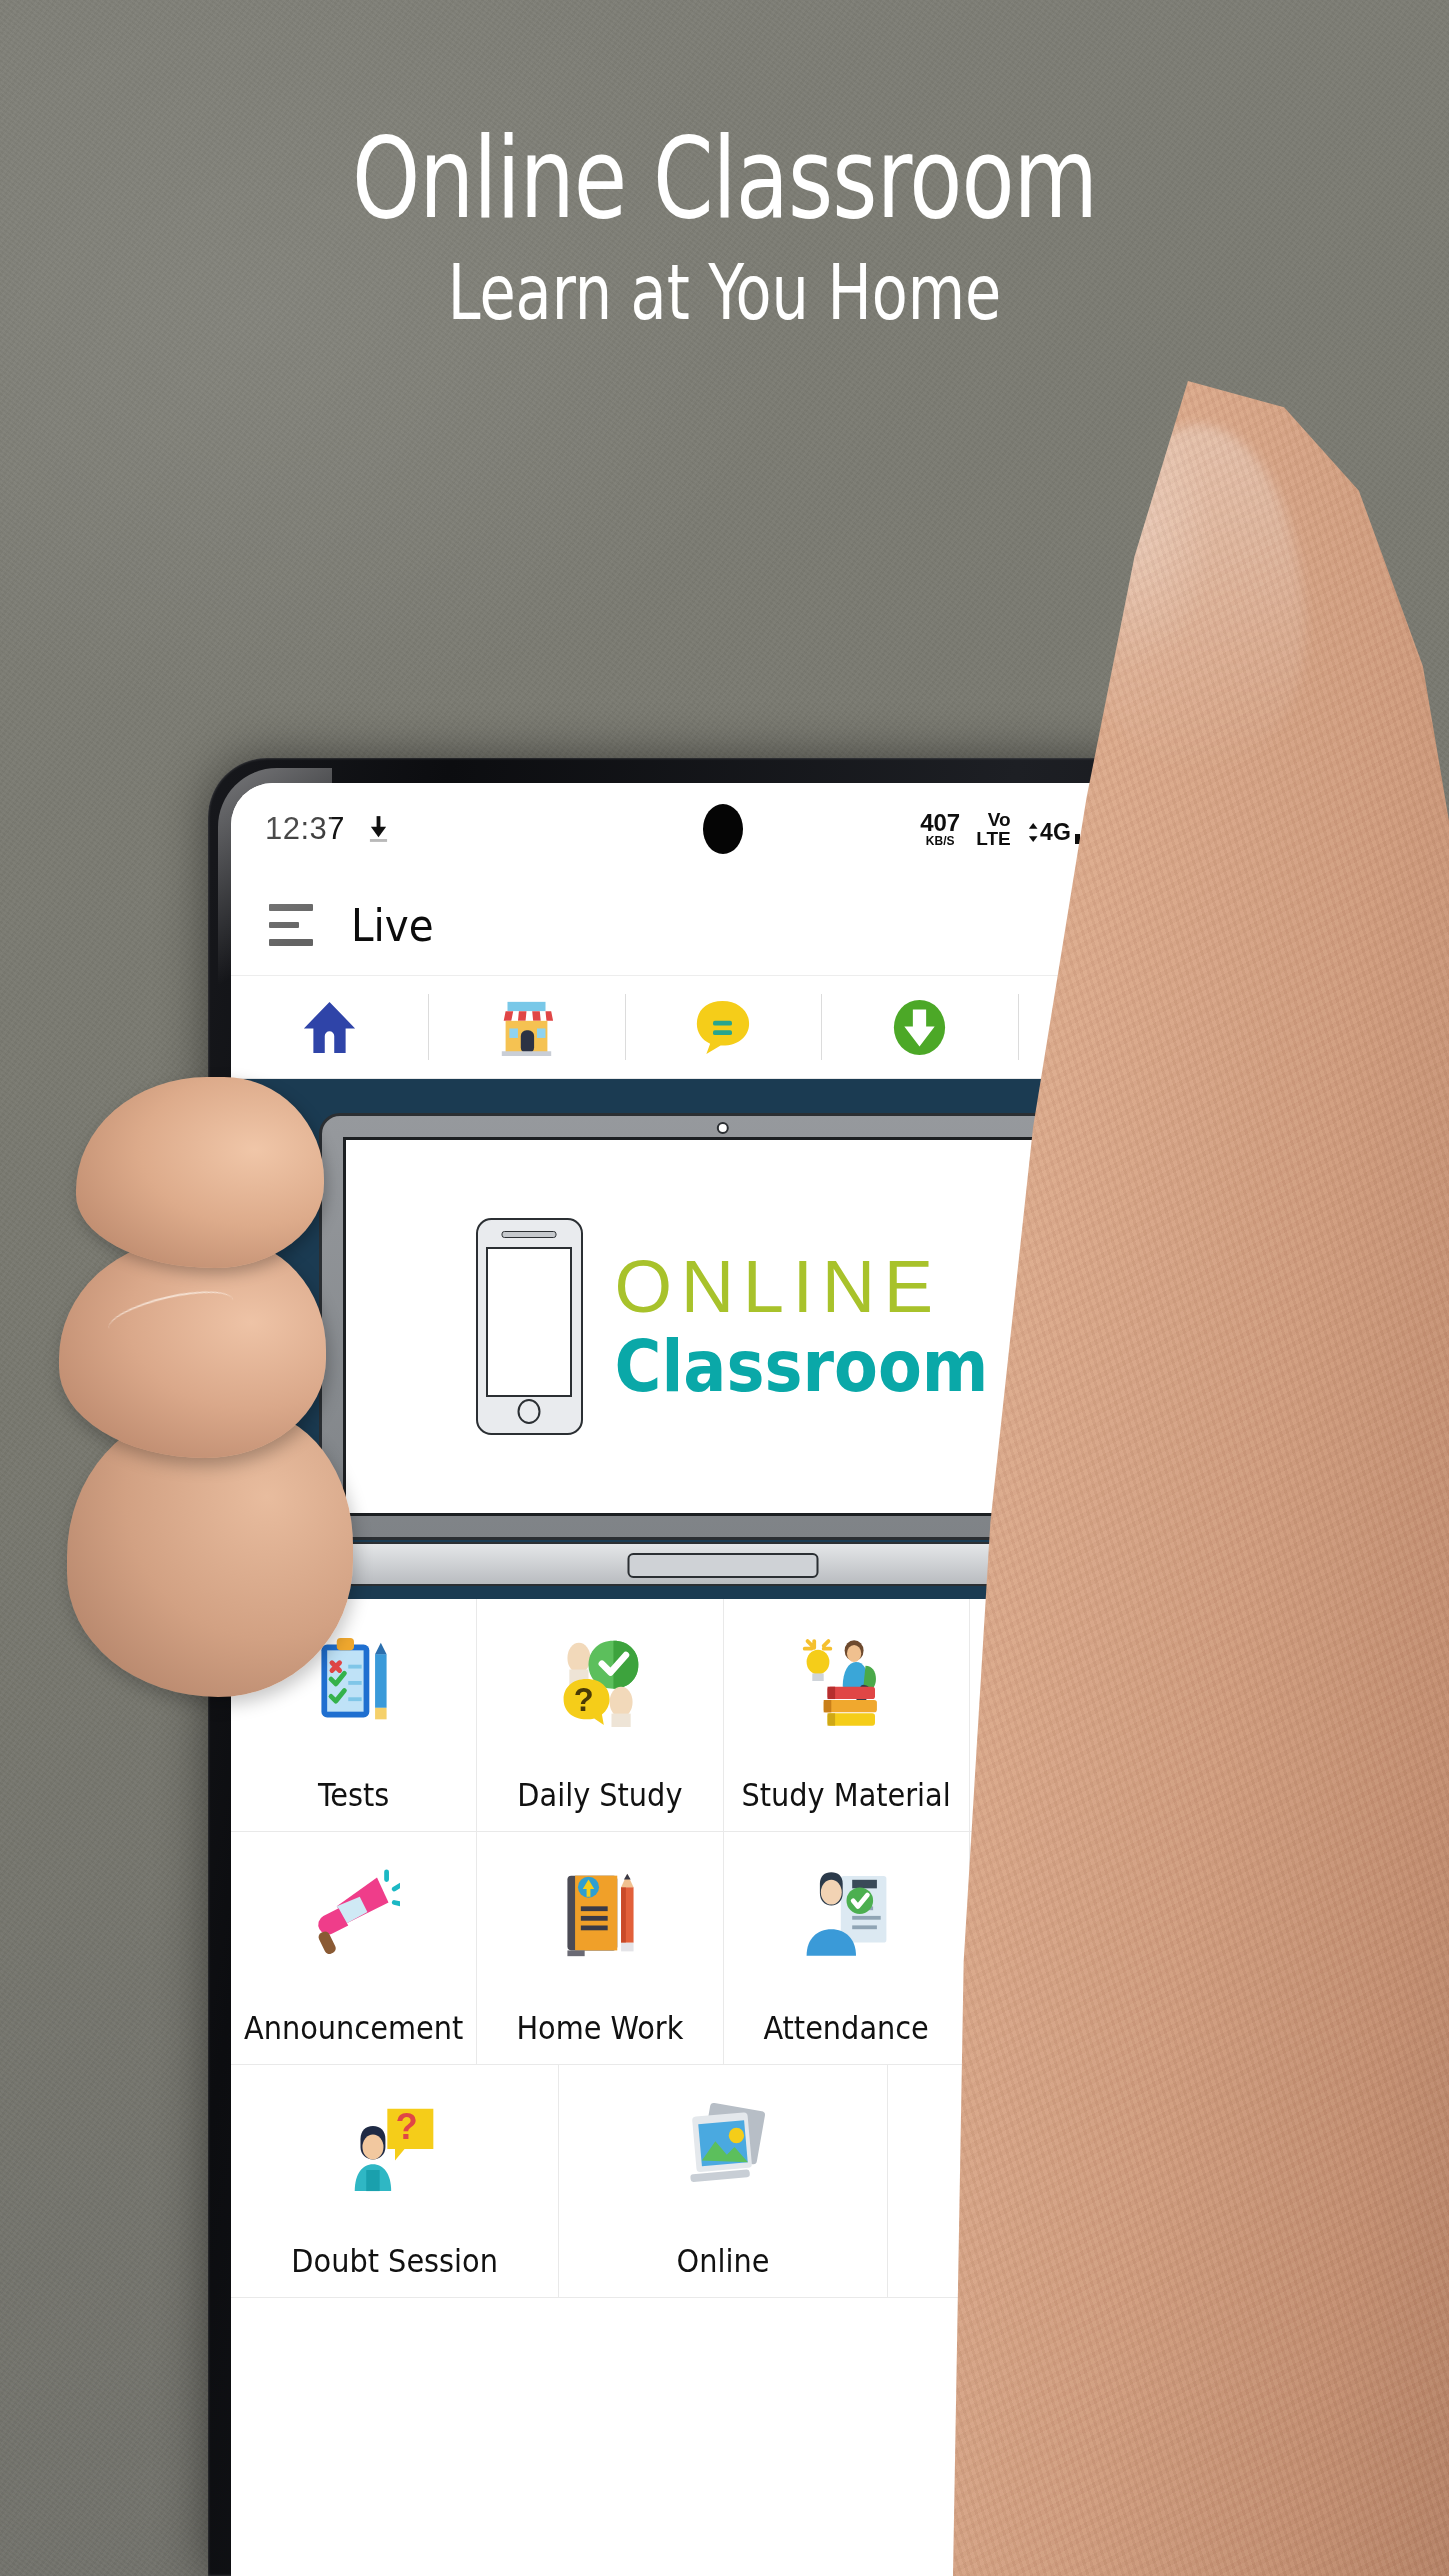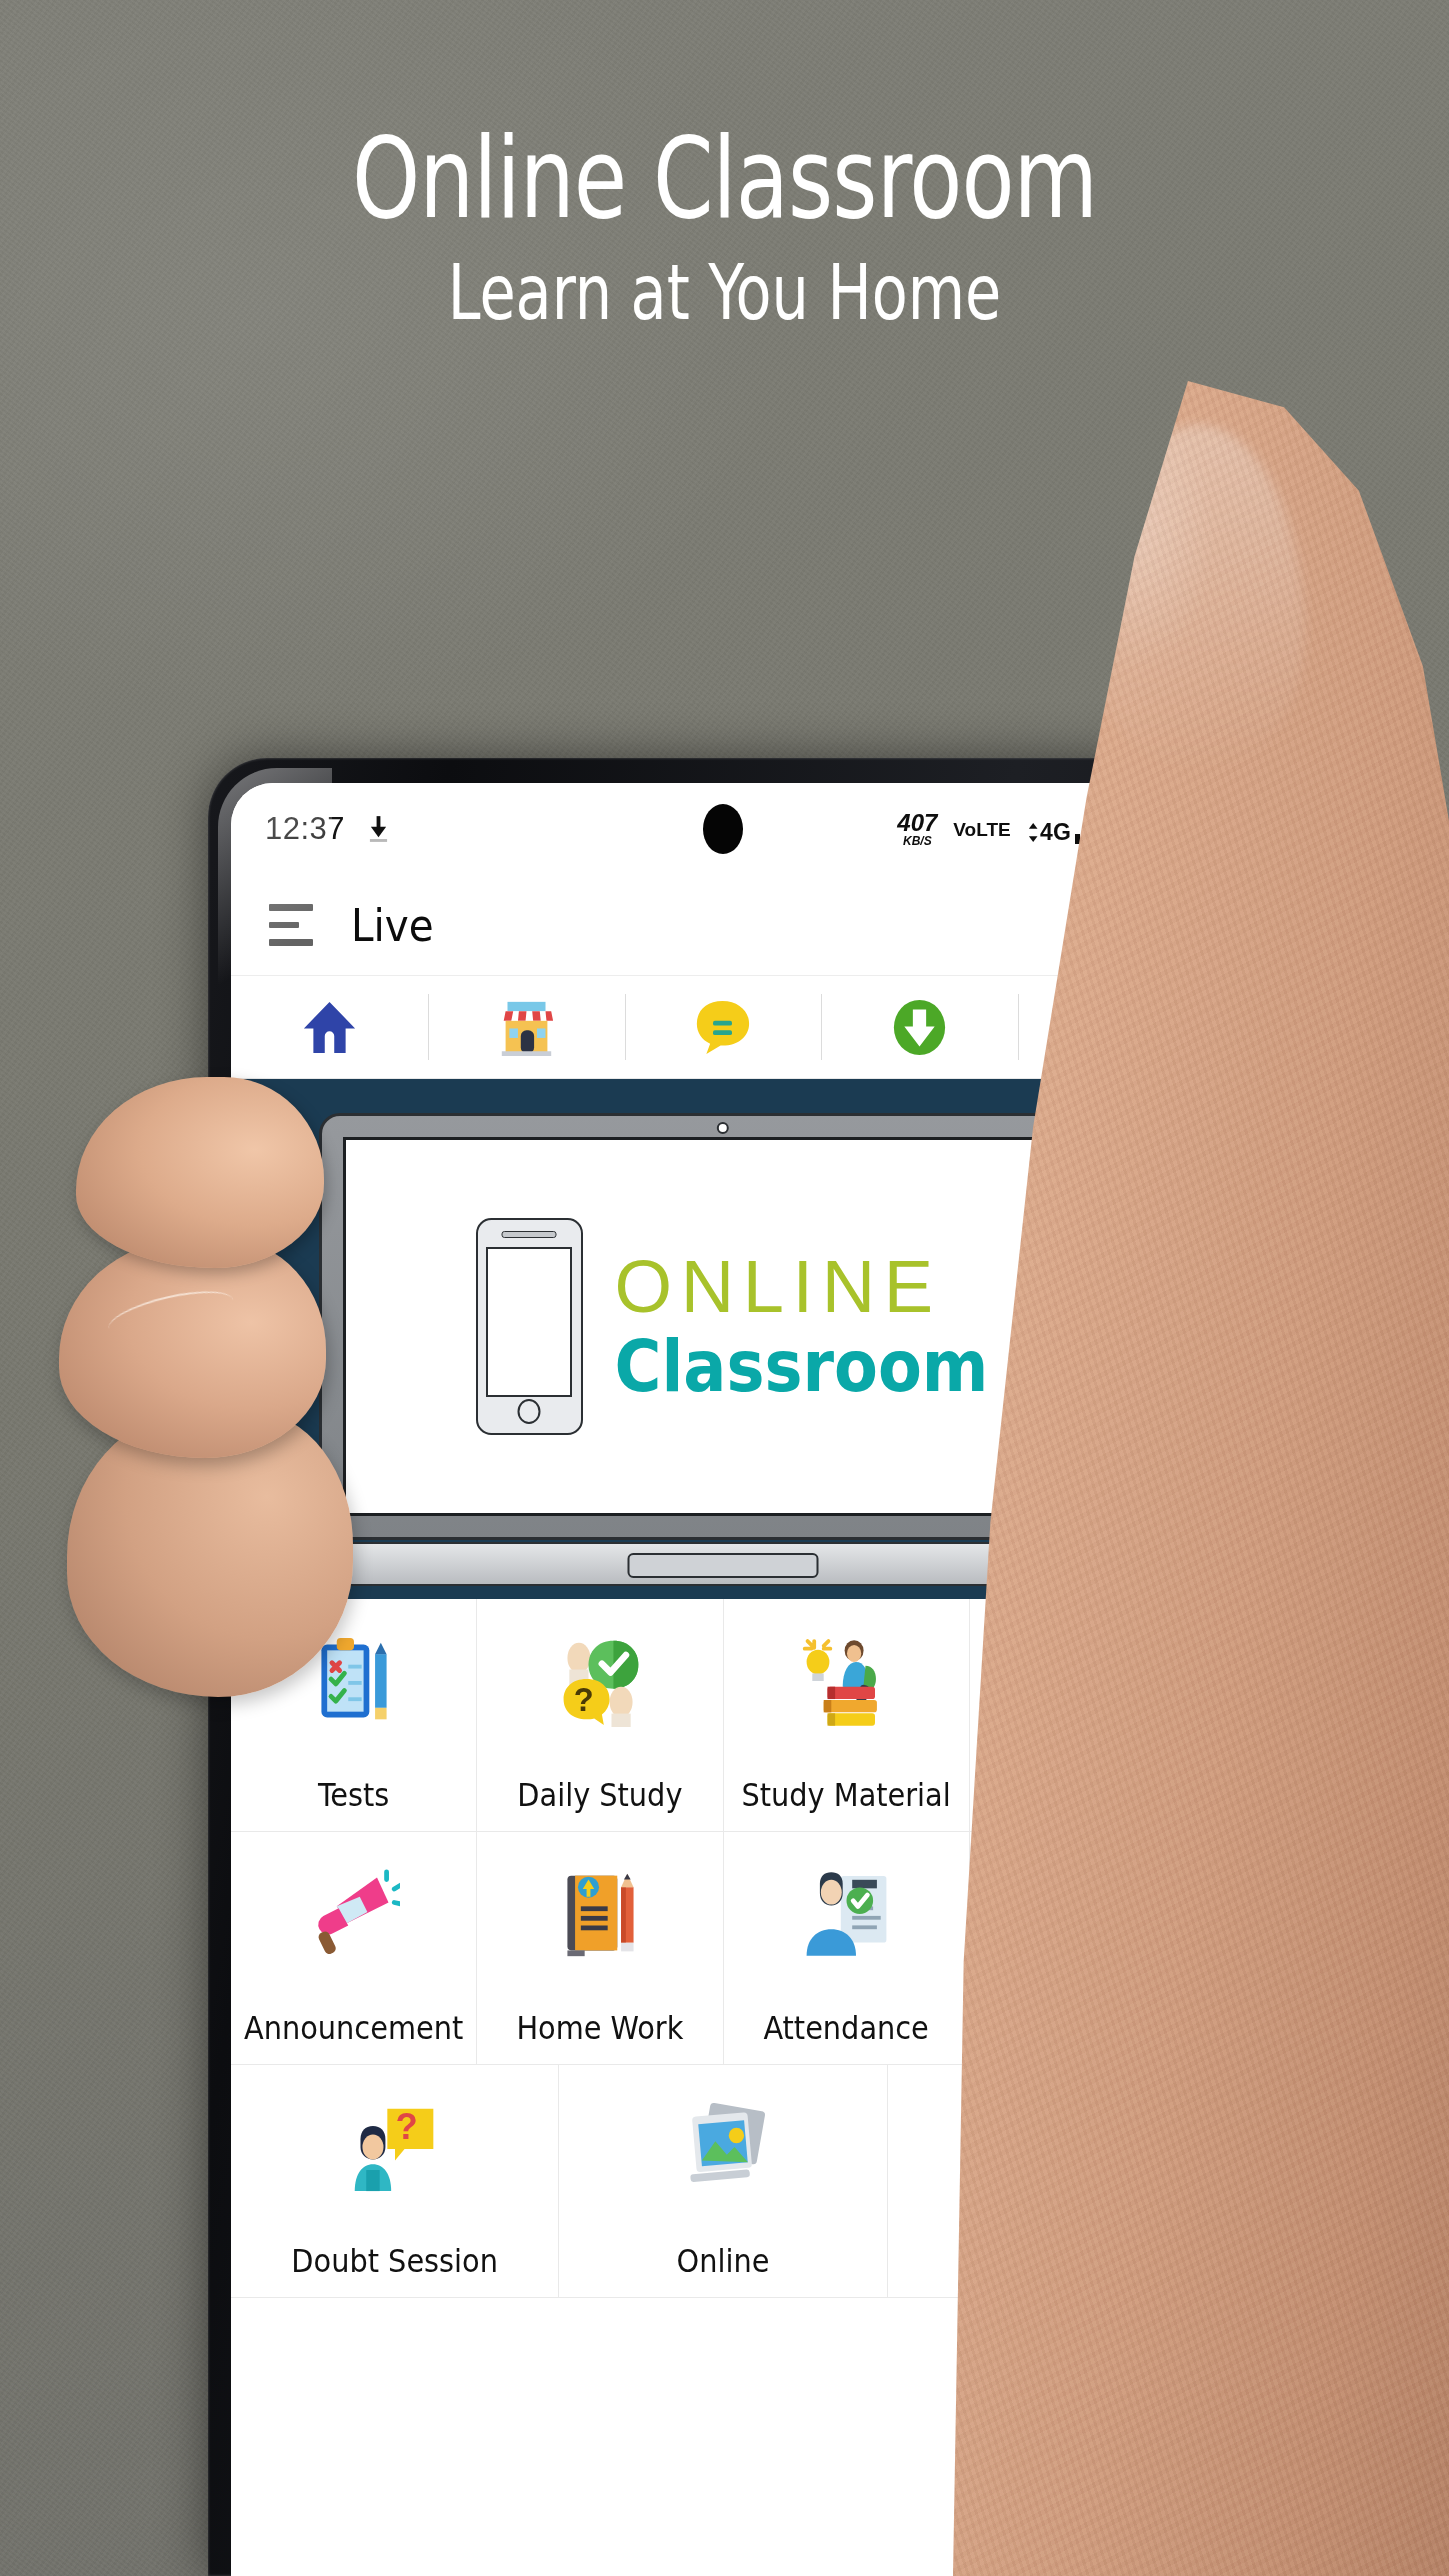--- a/index.html
+++ b/index.html
@@ -115,24 +115,24 @@
     position:relative; height:92px; background:#fff;
     display:flex; align-items:center; padding:0 34px;
   }
   #sb-time { font-size:31px; color:#141414; letter-spacing:0.5px; }
   #sb-download { margin-left:23px; display:flex; flex-direction:column; align-items:center; }
   #sb-punchhole {
     position:absolute; left:50%; top:50%; transform:translate(-50%,-50%);
     width:40px; height:50px; background:#050505; border-radius:50%;
   }
   #sb-right { margin-left:auto; display:flex; align-items:center; gap:16px; }
-  .sb-kbs { display:flex; flex-direction:column; align-items:center; line-height:1.0; color:#0e0e0e; font-weight:bold;font-style:italic; }
+  .sb-kbs { display:flex; flex-direction:column; align-items:center; line-height:1.0; color:#0e0e0e; font-weight:bold; }
   .sb-kbs .n { font-size:24px; }
   .sb-kbs .u { font-size:12px; }
-  .sb-volte { display:flex; align-items:flex-end; line-height:1.0; color:#0e0e0e; font-weight:bold; font-size:19px; }
+  .sb-volte { display:flex; flex-direction:column; align-items:flex-end; line-height:1.0; color:#0e0e0e; font-weight:bold; font-size:19px; }
   .sb-net { display:flex; align-items:flex-end; gap:3.8px; }
   .sb-net .lbl { display:flex; align-items:center; font-size:23px; font-weight:bold; color:#0e0e0e; line-height:1; }
   .sb-bars { display:flex; align-items:flex-end; gap:2.9px; }
   .sb-bars i { display:block; width:5.7px; background:#0e0e0e; }
   .sb-battery {
     min-width:59px; height:32px; border:2.9px solid #0e0e0e; border-radius:10.5px;
     background:#f7f5da; display:flex; align-items:center; justify-content:center;
     font-size:22px; font-weight:bold; color:#0e0e0e; position:relative;
   }
   .sb-battery::after{

